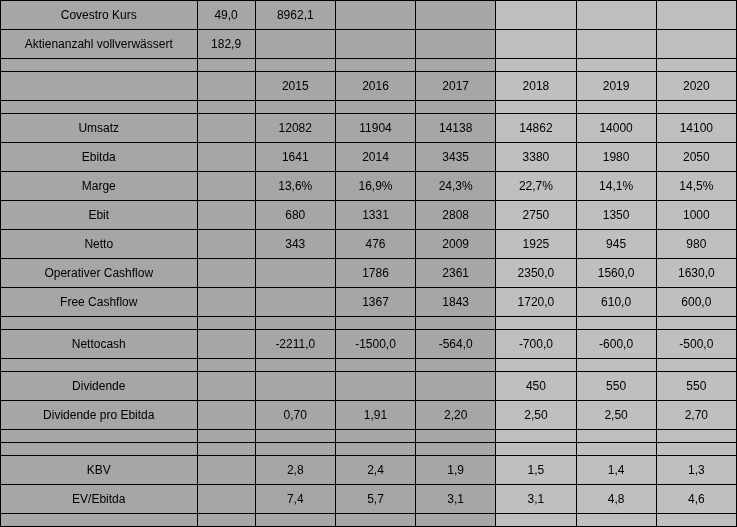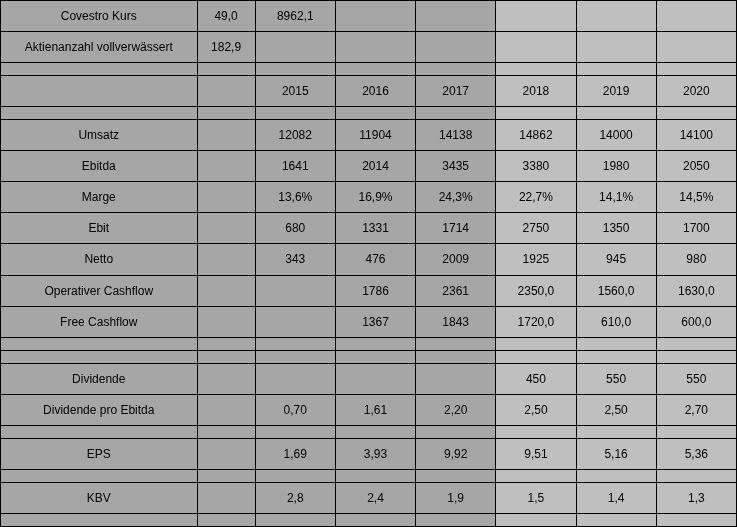--- a/index.html
+++ b/index.html
@@ -140,24 +140,24 @@
         <td class="f-dark num italic">24,3%</td>
         <td class="f-light num italic">22,7%</td>
         <td class="f-light num italic">14,1%</td>
         <td class="f-light num italic">14,5%</td>
       </tr>
       <tr>
         <td class="f-dark label">Ebit</td>
         <td class="f-dark num"></td>
         <td class="f-dark num">680</td>
         <td class="f-dark num">1331</td>
-        <td class="f-dark num">1714</td>
+        <td class="f-dark num">2808</td>
         <td class="f-light num">2750</td>
         <td class="f-light num">1350</td>
-        <td class="f-light num">1700</td>
+        <td class="f-light num">1000</td>
       </tr>
       <tr>
         <td class="f-dark label">Netto</td>
         <td class="f-dark num"></td>
         <td class="f-dark num">343</td>
         <td class="f-dark num">476</td>
         <td class="f-dark num">2009</td>
         <td class="f-light num">1925</td>
         <td class="f-light num">945</td>
         <td class="f-light num">980</td>
@@ -185,20 +185,30 @@
       <tr style="height: 13px;">
         <td class="f-dark label"></td>
         <td class="f-dark num"></td>
         <td class="f-dark num"></td>
         <td class="f-dark num"></td>
         <td class="f-dark num"></td>
         <td class="f-light num"></td>
         <td class="f-light num"></td>
         <td class="f-light num"></td>
       </tr>
+      <tr>
+        <td class="f-dark label">Nettocash</td>
+        <td class="f-dark num"></td>
+        <td class="f-dark num">-2211,0</td>
+        <td class="f-dark num">-1500,0</td>
+        <td class="f-dark num">-564,0</td>
+        <td class="f-light num">-700,0</td>
+        <td class="f-light num">-600,0</td>
+        <td class="f-light num">-500,0</td>
+      </tr>
       <tr style="height: 13px;">
         <td class="f-dark label"></td>
         <td class="f-dark num"></td>
         <td class="f-dark num"></td>
         <td class="f-dark num"></td>
         <td class="f-dark num"></td>
         <td class="f-light num"></td>
         <td class="f-light num"></td>
         <td class="f-light num"></td>
       </tr>
@@ -209,45 +219,35 @@
         <td class="f-dark num"></td>
         <td class="f-dark num"></td>
         <td class="f-light num">450</td>
         <td class="f-light num">550</td>
         <td class="f-light num">550</td>
       </tr>
       <tr>
         <td class="f-dark label">Dividende pro Ebitda</td>
         <td class="f-dark num"></td>
         <td class="f-dark num">0,70</td>
-        <td class="f-dark num">1,61</td>
+        <td class="f-dark num">1,91</td>
         <td class="f-dark num">2,20</td>
         <td class="f-light num">2,50</td>
         <td class="f-light num">2,50</td>
         <td class="f-light num">2,70</td>
       </tr>
       <tr style="height: 13px;">
         <td class="f-dark label"></td>
         <td class="f-dark num"></td>
         <td class="f-dark num"></td>
         <td class="f-dark num"></td>
         <td class="f-dark num"></td>
         <td class="f-light num"></td>
         <td class="f-light num"></td>
         <td class="f-light num"></td>
-      </tr>
-      <tr>
-        <td class="f-dark label">EPS</td>
-        <td class="f-dark num"></td>
-        <td class="f-dark num">1,69</td>
-        <td class="f-dark num">3,93</td>
-        <td class="f-dark num">9,92</td>
-        <td class="f-light num">9,51</td>
-        <td class="f-light num">5,16</td>
-        <td class="f-light num">5,36</td>
       </tr>
       <tr style="height: 13px;">
         <td class="f-dark label"></td>
         <td class="f-dark num"></td>
         <td class="f-dark num"></td>
         <td class="f-dark num"></td>
         <td class="f-dark num"></td>
         <td class="f-light num"></td>
         <td class="f-light num"></td>
         <td class="f-light num"></td>
@@ -255,20 +255,30 @@
       <tr>
         <td class="f-dark label">KBV</td>
         <td class="f-dark num"></td>
         <td class="f-dark num">2,8</td>
         <td class="f-dark num">2,4</td>
         <td class="f-dark num">1,9</td>
         <td class="f-light num">1,5</td>
         <td class="f-light num">1,4</td>
         <td class="f-light num">1,3</td>
       </tr>
+      <tr>
+        <td class="f-dark label">EV/Ebitda</td>
+        <td class="f-dark num"></td>
+        <td class="f-dark num">7,4</td>
+        <td class="f-dark num">5,7</td>
+        <td class="f-dark num">3,1</td>
+        <td class="f-light num">3,1</td>
+        <td class="f-light num">4,8</td>
+        <td class="f-light num">4,6</td>
+      </tr>
       <tr style="height: 13px;">
         <td class="f-dark label"></td>
         <td class="f-dark num"></td>
         <td class="f-dark num"></td>
         <td class="f-dark num"></td>
         <td class="f-dark num"></td>
         <td class="f-light num"></td>
         <td class="f-light num"></td>
         <td class="f-light num"></td>
       </tr>

